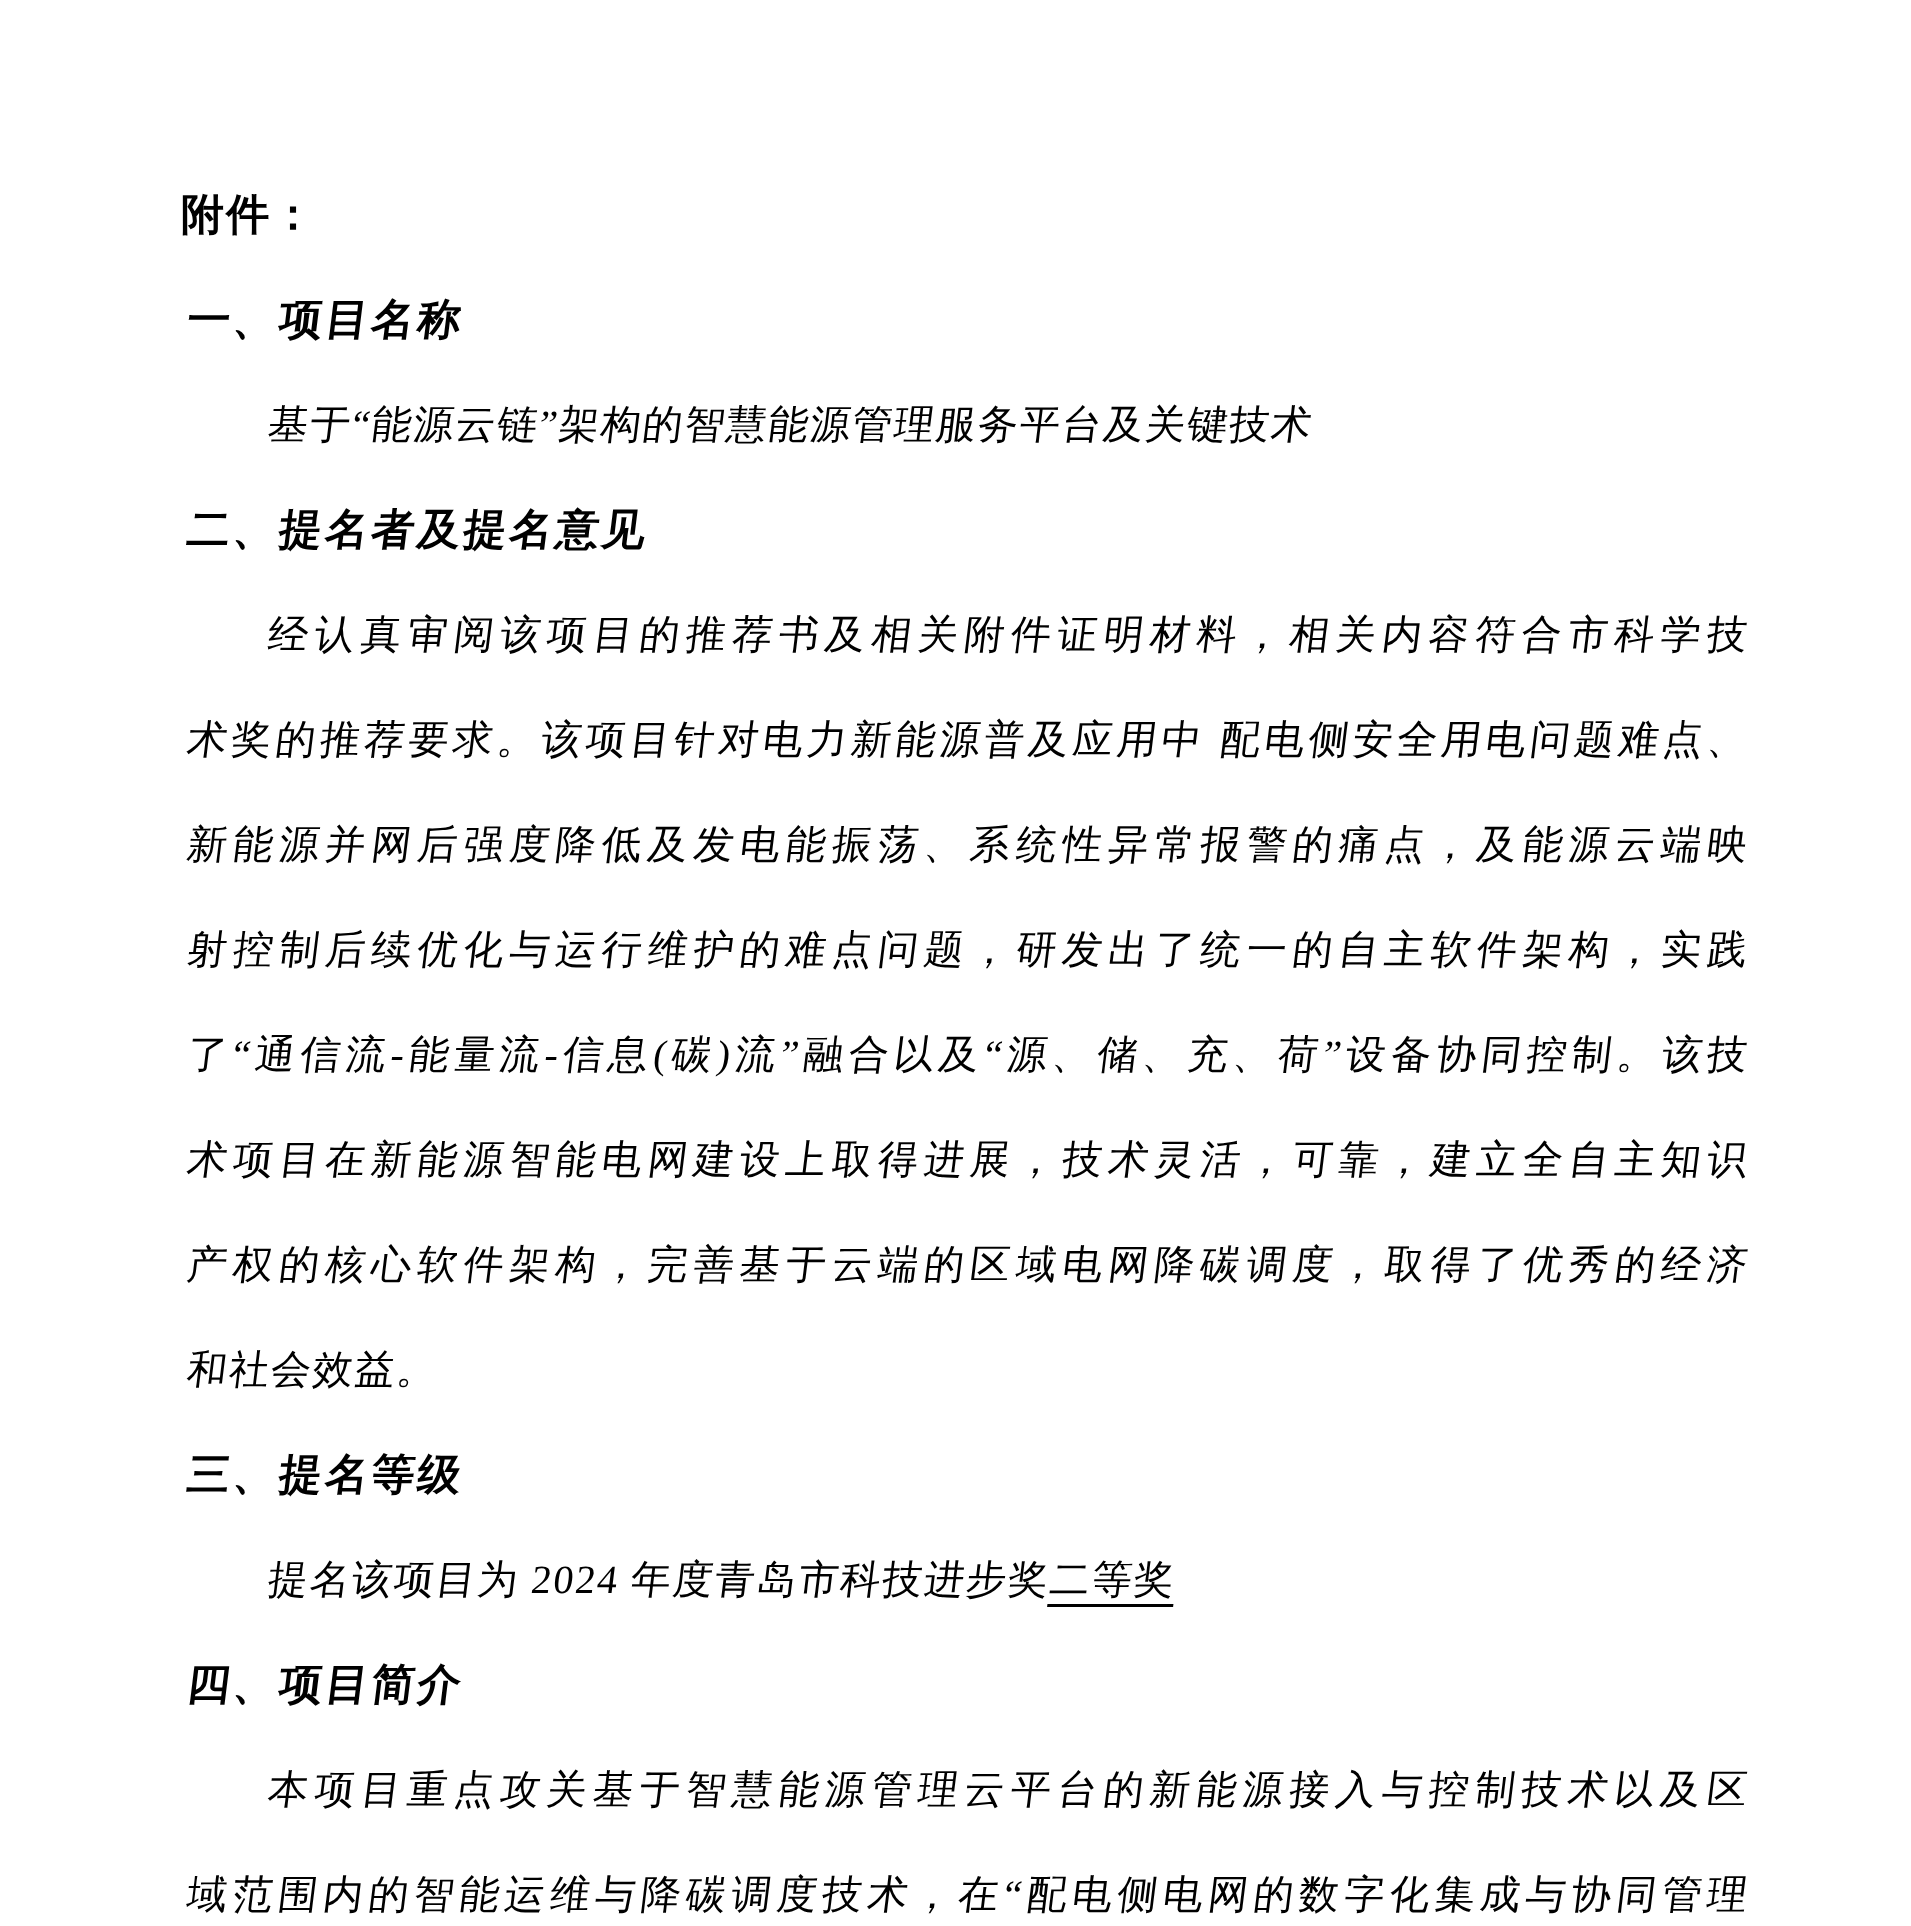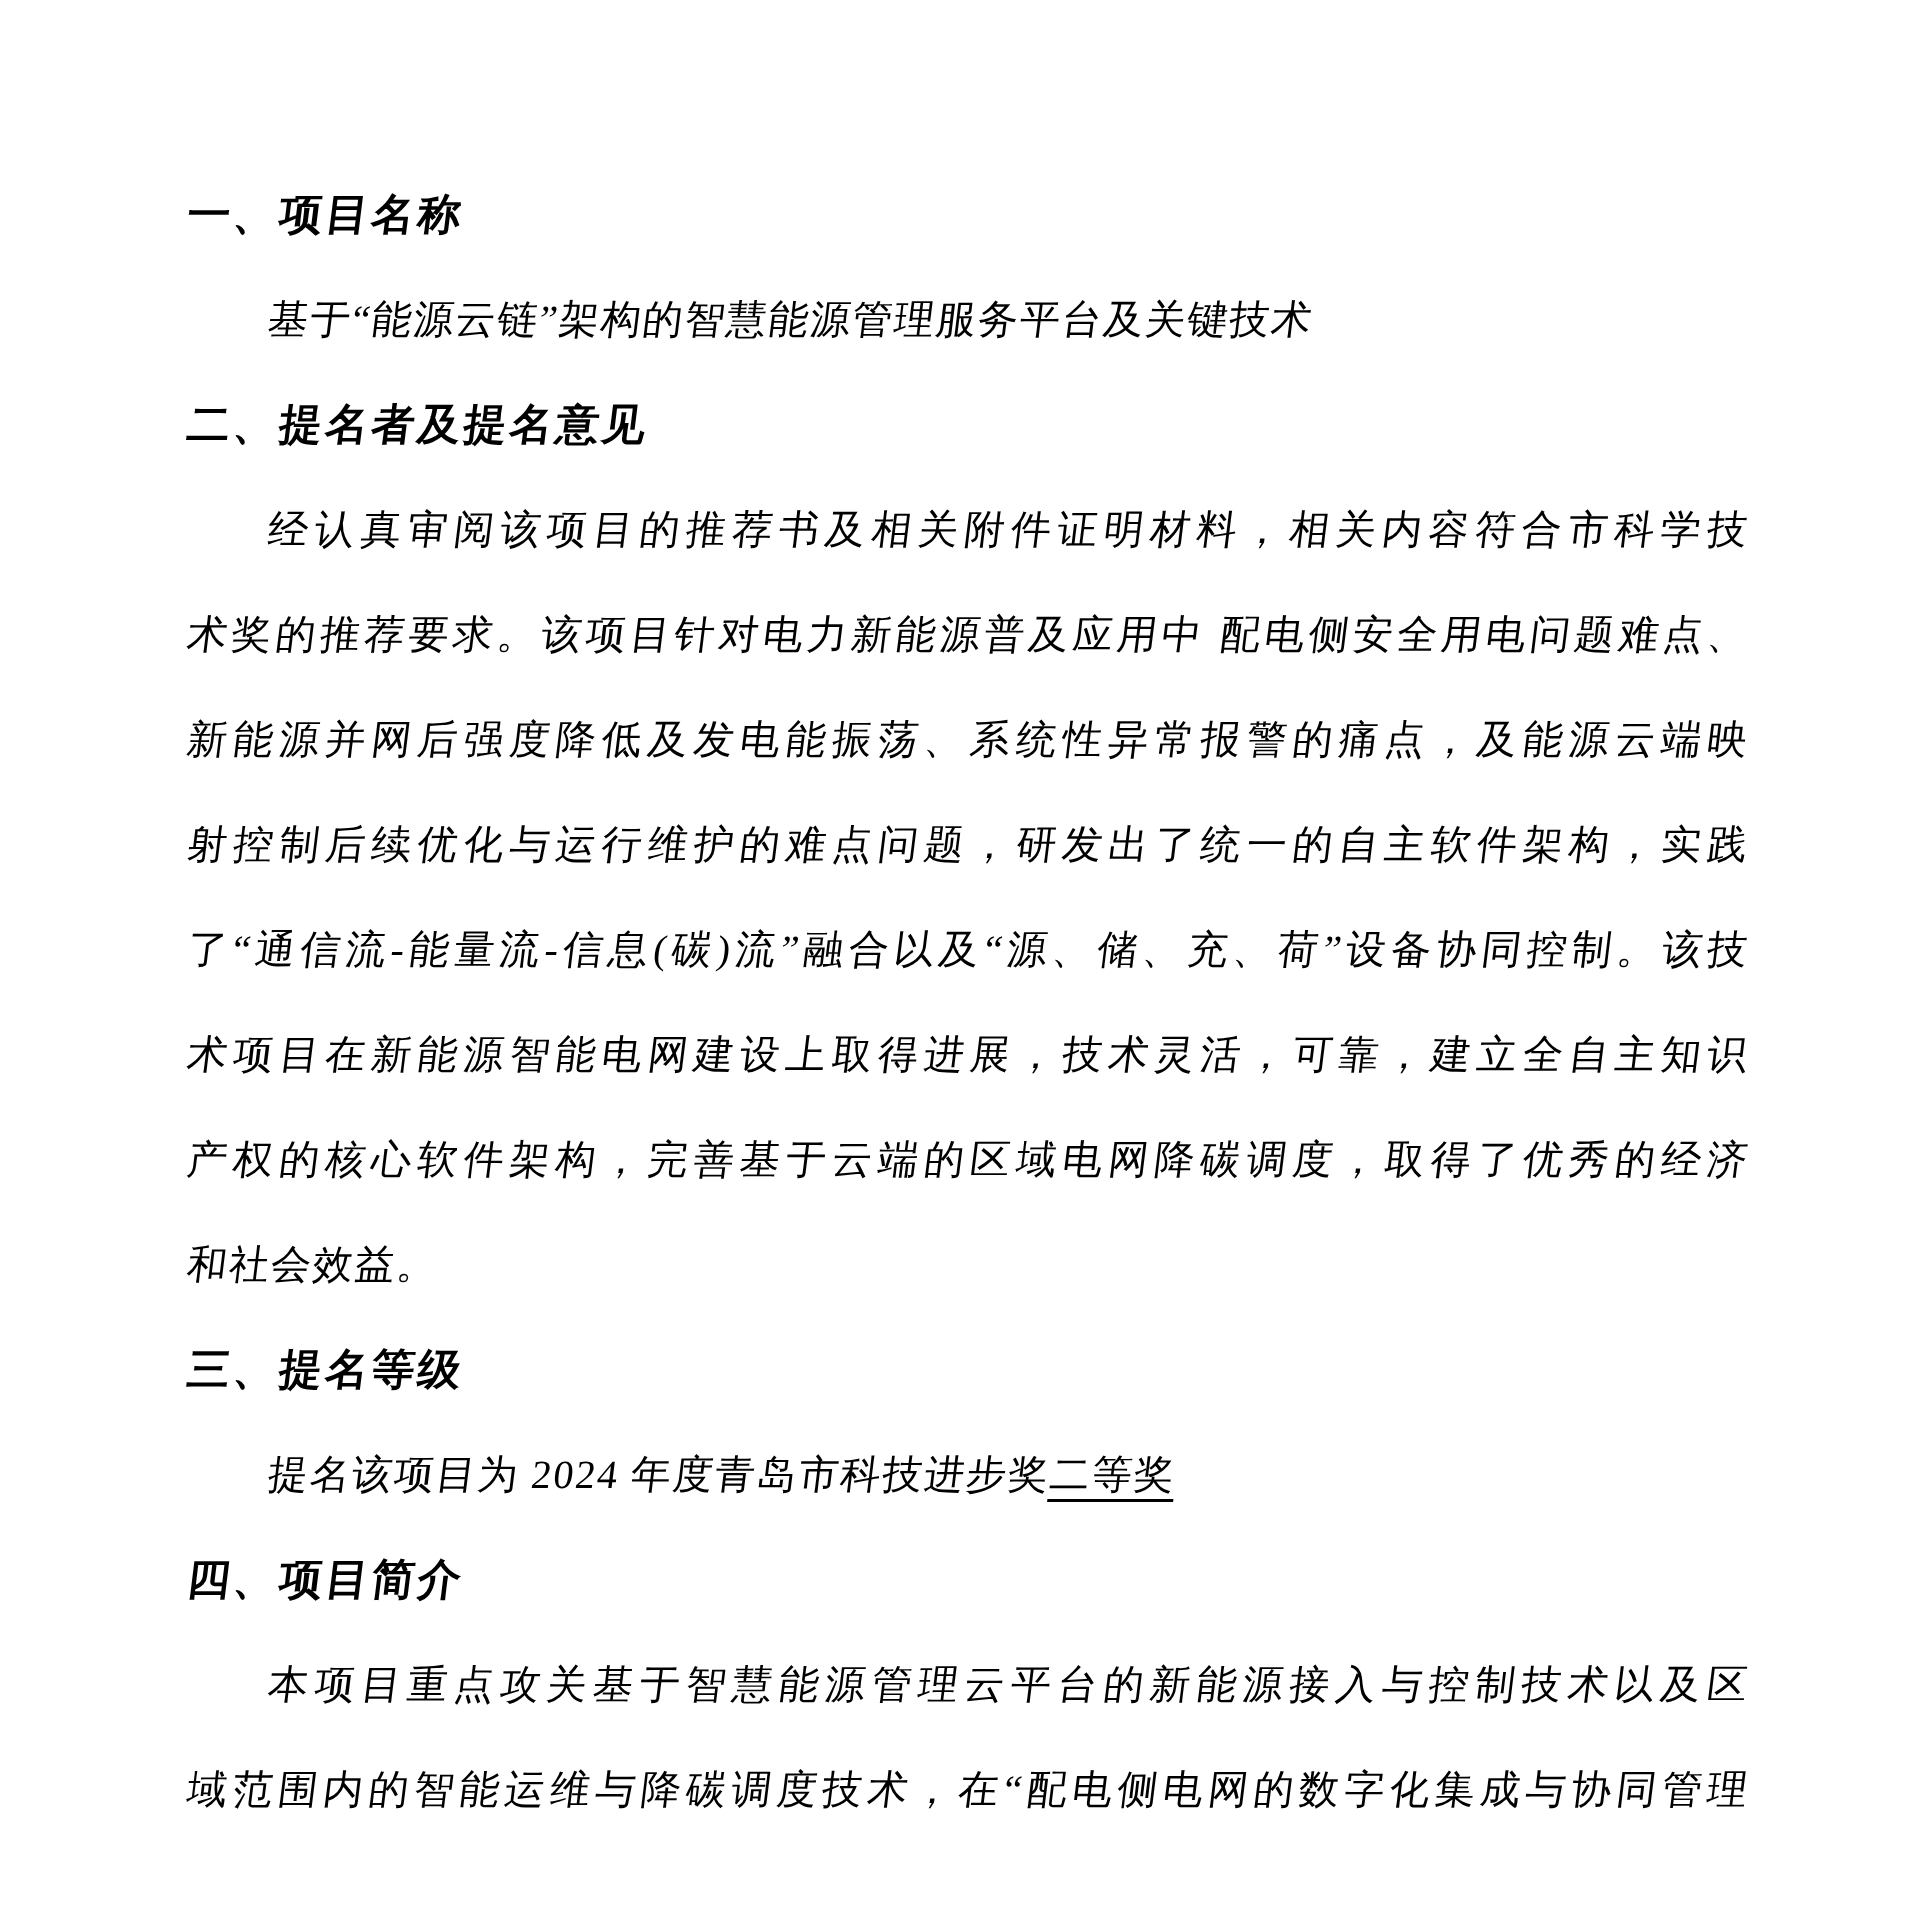--- a/index.html
+++ b/index.html
@@ -57,20 +57,21 @@
   .u {
     border-bottom: 3.5px solid #000000;
     padding-bottom: 2.3px;
   }
 </style>
 </head>
 <body>
 
 <div class="page">
   <div class="content" id="doc-lines">
+      <div class="line attachment-heading"><span>附件：</span></div>
       <div class="line section-heading skew"><span>一、项目名称</span></div>
       <div class="line body skew indent"><span>基于“能源云链”架构的智慧能源管理服务平台及关键技术</span></div>
       <div class="line section-heading skew"><span>二、提名者及提名意见</span></div>
       <div class="line body skew indent justify"><span>经认真审阅该项目的推荐书及相关附件证明材料，相关内容符合市科学技</span></div>
       <div class="line body skew justify"><span>术奖的推荐要求。该项目针对电力新能源普及应用中 配电侧安全用电问题难点、</span></div>
       <div class="line body skew justify"><span>新能源并网后强度降低及发电能振荡、系统性异常报警的痛点，及能源云端映</span></div>
       <div class="line body skew justify"><span>射控制后续优化与运行维护的难点问题，研发出了统一的自主软件架构，实践</span></div>
       <div class="line body skew justify"><span>了“通信流-能量流-信息(碳)流”融合以及“源、储、充、荷”设备协同控制。该技</span></div>
       <div class="line body skew justify"><span>术项目在新能源智能电网建设上取得进展，技术灵活，可靠，建立全自主知识</span></div>
       <div class="line body skew justify"><span>产权的核心软件架构，完善基于云端的区域电网降碳调度，取得了优秀的经济</span></div>

